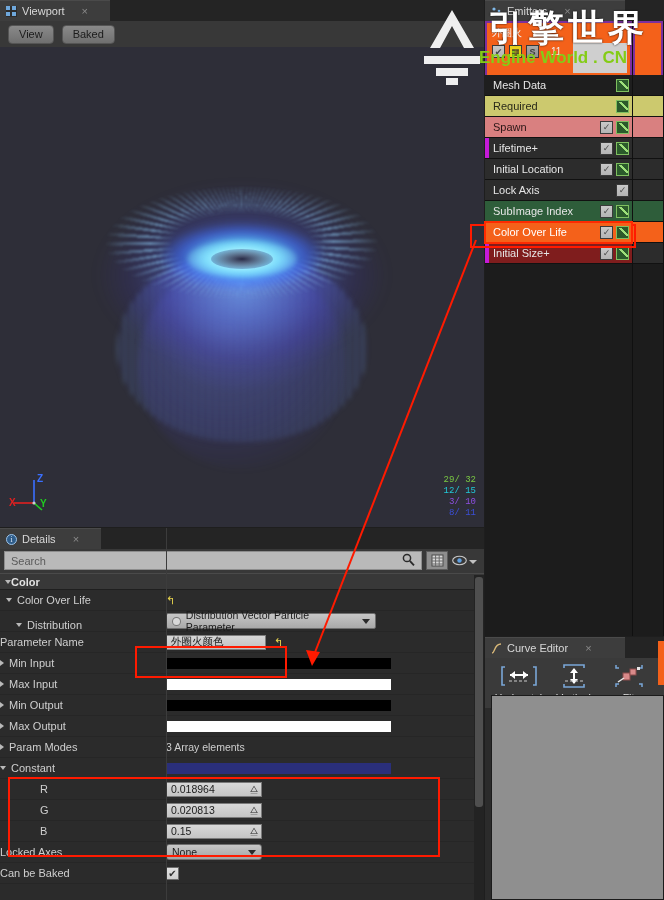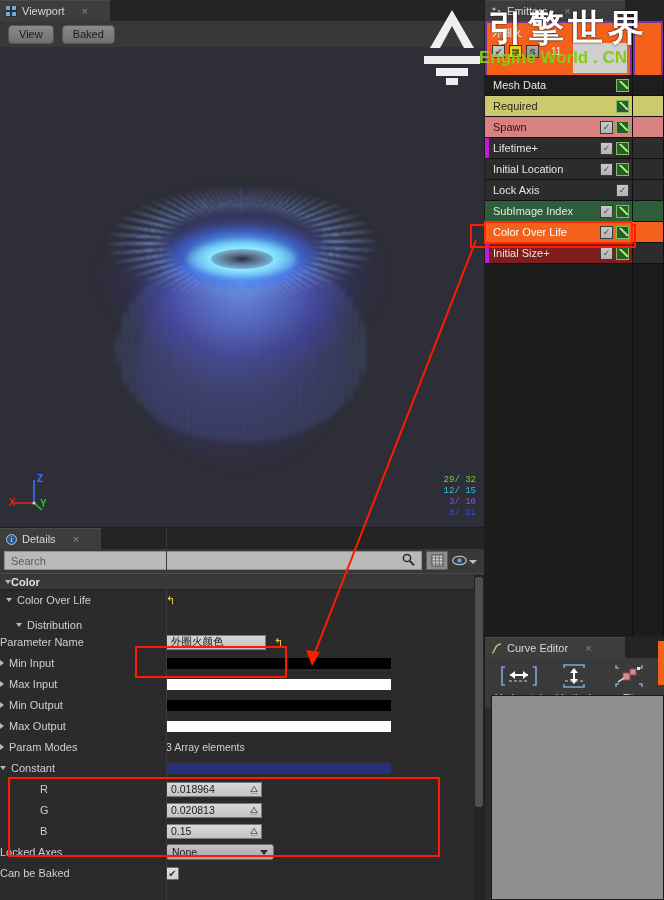--- a/index.html
+++ b/index.html
@@ -143,21 +143,21 @@
     color:#1b1b1b; font-size:10.5px; display:flex; align-items:center; padding:0 4px;
     position:relative;
   }
   .numfield .spin { position:absolute; right:3px; font-size:9px; color:#222; }
   .barwhite { height:11px; background:#ffffff; width:225px; }
   .barblack { height:11px; background:#000000; width:225px; }
   .barblue  { height:11px; background:#2a2f7a; width:225px; }
   .arraytxt { color:#cfcfcf; font-size:10.5px; }
   .checkbox { width:13px; height:13px; background:linear-gradient(#e2e2e2,#cfcfcf); border:1px solid #6d6d6d; display:flex; align-items:center; justify-content:center; color:#333; font-size:10px; }
   .dropdown {
-    width:108px; height:16px; background:linear-gradient(#c6c6c6,#a5a5a5); border:1px solid #6e6e6e;
+    width:96px; height:16px; background:linear-gradient(#c6c6c6,#a5a5a5); border:1px solid #6e6e6e;
     color:#1b1b1b; font-size:10.5px; display:flex; align-items:center; padding:0 5px; border-radius:3px;
   }
   .dropdown .carot { margin-left:auto; width:0;height:0; border-left:4px solid transparent; border-right:4px solid transparent; border-top:5px solid #2a2a2a; }
   .vsep { position:absolute; left:166px; top:0; width:1px; height:100%; background:#3c3c3c; }
   #details-scrollbar { position:absolute; right:0; top:47px; width:10px; bottom:0; background:#232323; }
   #details-scrollbar .thumb { position:absolute; left:1px; top:2px; width:8px; height:230px; background:#4f4f4f; border-radius:3px; }
 
   
   #emitters-panel { position:absolute; left:485px; top:0; width:179px; height:636px; background:#1b1b1b; }
   #emitters-list { position:absolute; left:0; top:21px; width:179px; bottom:0; background:#1c1c1c; display:flex; }
@@ -336,20 +336,27 @@
           <div class="pval">
             <span class="revert">↰</span>
           </div>
           <div class="vsep"></div>
         </div>
         <div class="prow">
           <div class="pname indent2">
             <span class="tri open"></span>
             <span>Distribution</span>
           </div>
+          <div class="pval">
+            <div class="combo" style="width: 210px;">
+              <span class="dot"></span>
+              <span>Distribution Vector Particle Parameter</span>
+              <span class="carot"></span>
+            </div>
+          </div>
           <div class="vsep"></div>
         </div>
         <div class="prow">
           <div class="pname indent3">
             <span>Parameter Name</span>
           </div>
           <div class="pval">
             <div style="display: flex; align-items: center; gap: 8px;">
               <div class="textfield" style="width:100px">
                 <span>外圈火颜色</span>

